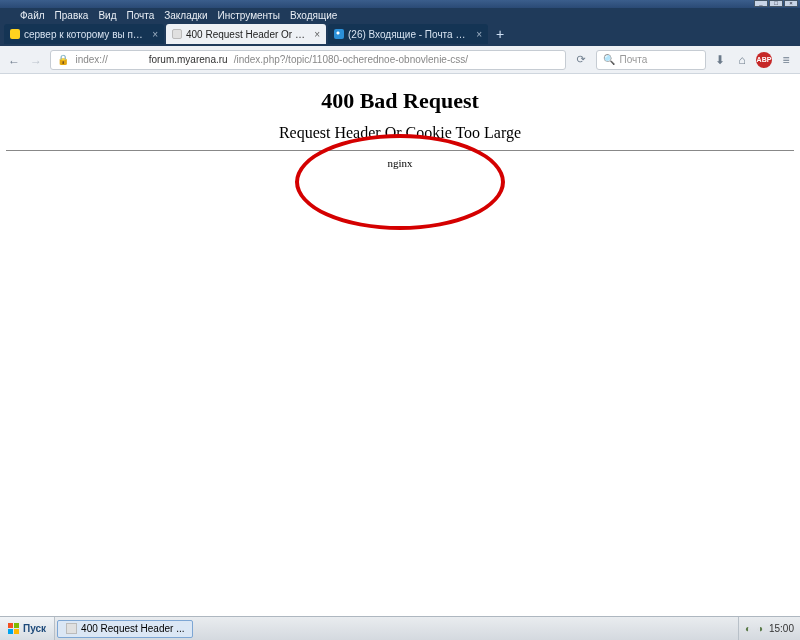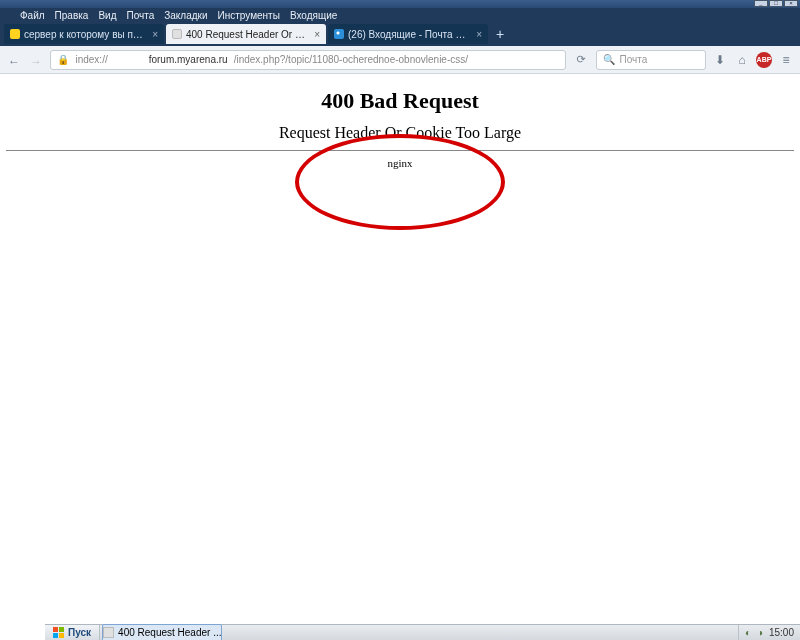--- a/index.html
+++ b/index.html
@@ -41,26 +41,26 @@
   
   .page { flex:1; background:#fff; position:relative; }
   .err-wrap { text-align:center; font-family:"Times New Roman", serif; padding-top:14px; }
   .err-title { font-size:22px; font-weight:bold; margin-bottom:10px; }
   .err-msg { font-size:16px; margin-bottom:8px; }
   .err-hr { border:none; border-top:1px solid #888; margin:2px 6px 6px; }
   .err-srv { font-size:11px; }
   .annot { position:absolute; top:60px; left:50%; transform:translateX(-50%); width:210px; height:96px; border:4px solid #d40000; border-radius:50%; pointer-events:none; }
 
   
-  .taskbar { height:16px; background:linear-gradient(#e9ecef,#d4d9df); border-top:1px solid #aeb7c0; display:flex; align-items:center; font-size:10px;margin-left:45px; }
+  .taskbar { height:24px; background:linear-gradient(#e9ecef,#d4d9df); border-top:1px solid #aeb7c0; display:flex; align-items:center; font-size:10px; }
   .start-btn { display:flex; align-items:center; gap:4px; padding:0 8px; height:100%; background:linear-gradient(#f1f4f7,#d7dde3); border-right:1px solid #b8c0c8; color:#1e4a7a; font-weight:bold; }
   .start-logo { width:11px; height:11px; display:grid; grid-template-columns:1fr 1fr; grid-template-rows:1fr 1fr; gap:1px; }
   .start-logo span:nth-child(1){background:#f25022;} .start-logo span:nth-child(2){background:#7fba00;}
   .start-logo span:nth-child(3){background:#00a4ef;} .start-logo span:nth-child(4){background:#ffb900;}
-  .task-item { display:flex; align-items:center; gap:4px; padding:0 0; height:18px; margin:0 2px; background:#eff2f5; border:1px solid #b8c0c8; border-radius:2px; }
+  .task-item { display:flex; align-items:center; gap:4px; padding:0 8px; height:18px; margin:0 2px; background:#eff2f5; border:1px solid #b8c0c8; border-radius:2px; }
   .task-item.active { background:#dbe7f5; border-color:#7da6d4; }
   .task-icon { width:11px; height:11px; }
   .tray { margin-left:auto; display:flex; align-items:center; gap:6px; padding:0 6px; border-left:1px solid #b8c0c8; height:100%; }
   .tray-icon { color:#5a7a48; font-size:10px; }
   .clock { color:#333; }
 </style>
 </head>
 <body>
 
 <div class="titlebar">

